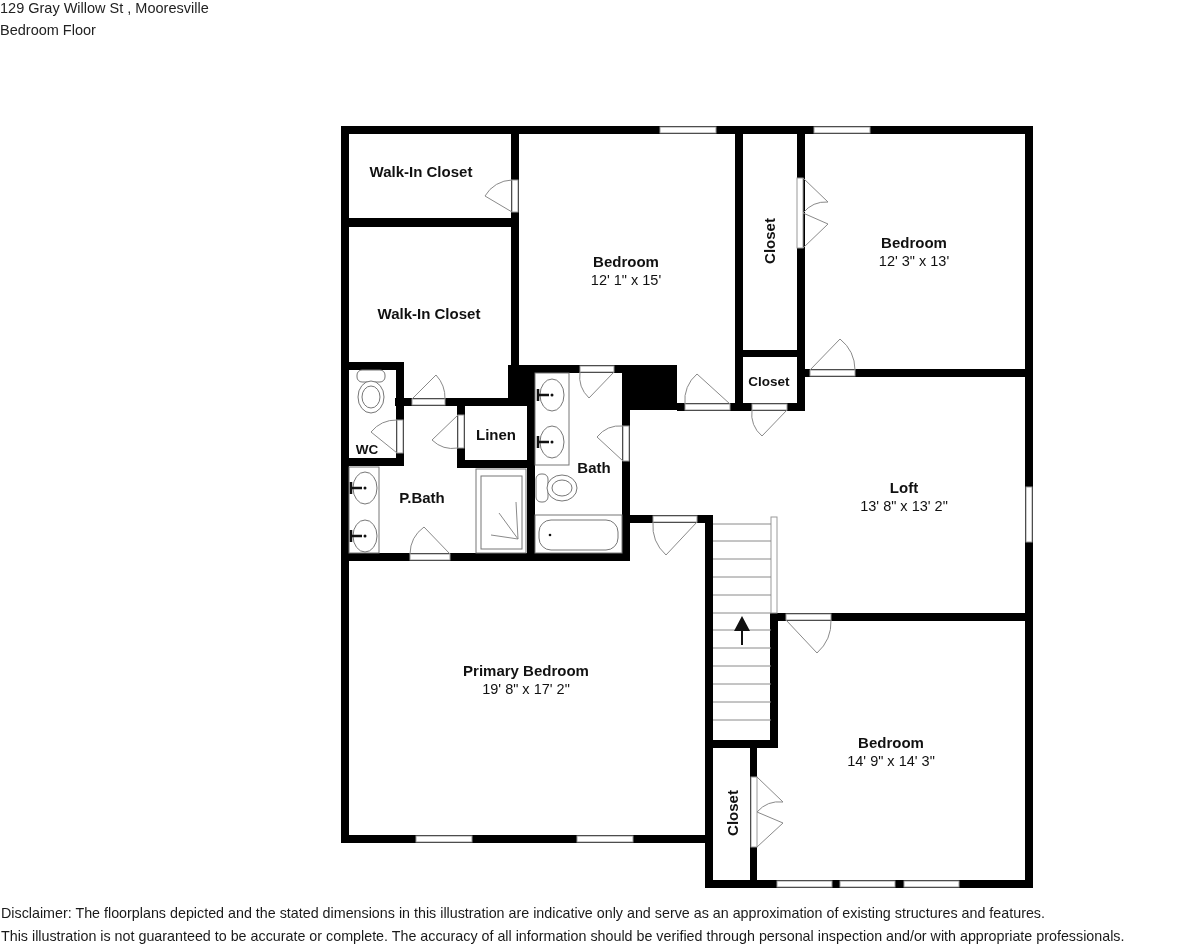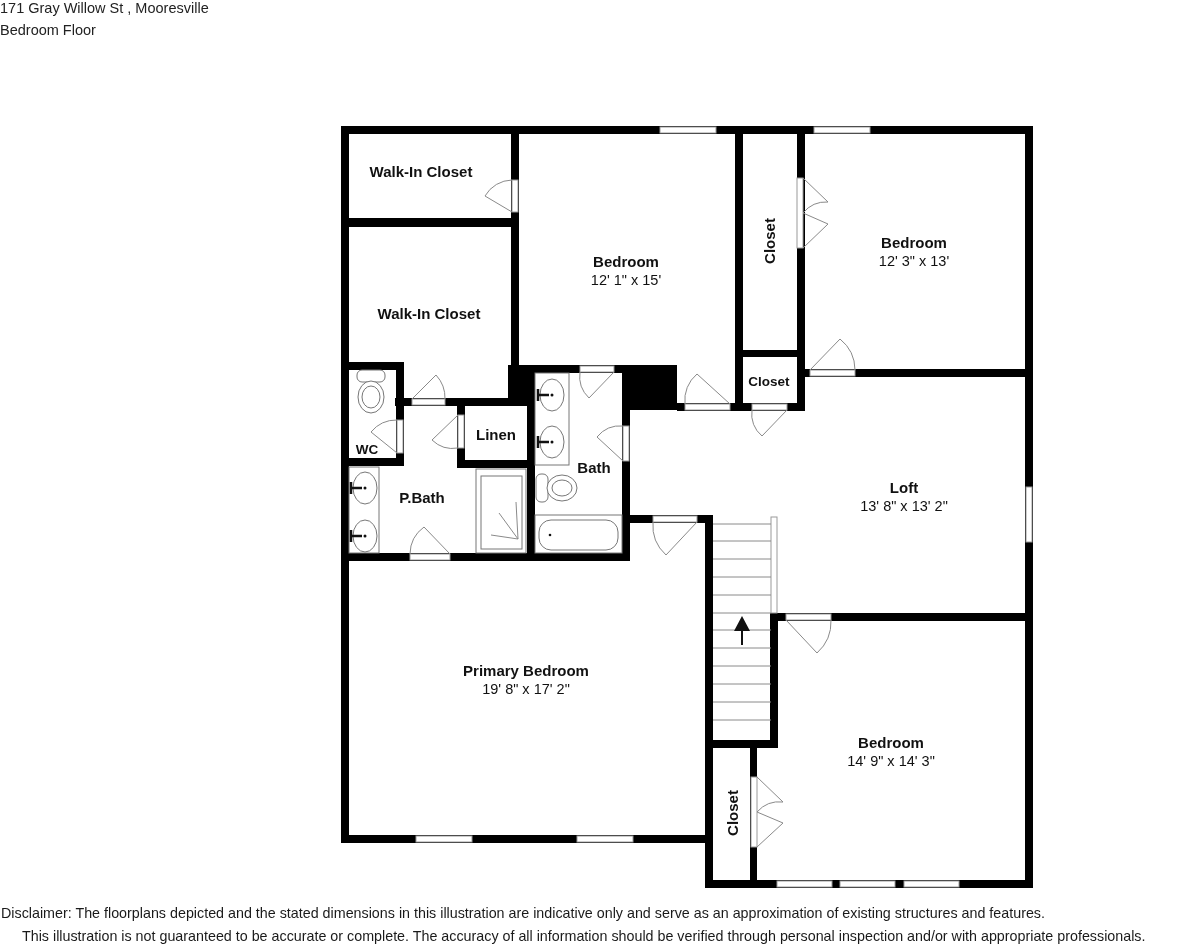--- a/index.html
+++ b/index.html
@@ -2,33 +2,33 @@
 <html><head>
 <meta charset="utf-8">
 <style>
   html, body { margin: 0; padding: 0; background: #ffffff; }
   body { width: 1188px; height: 946px; position: relative; overflow: hidden; font-family: "Liberation Sans", sans-serif; color: #1a1a1a; }
   .hdr { position: absolute; left: 0; font-size: 14.5px; color: #222; }
   .hdr.l1 { top: 0px; }
   .hdr.l2 { top: 22px; }
   .disc { position: absolute; left: 1px; font-size: 14.3px; color: #1a1a1a; white-space: nowrap; }
   .disc.l1 { top: 905px; text-align: center; }
-  .disc.l2 { top: 928px; margin-left: 21px; }
+  .disc.l2 { top: 928px; }
   svg#plan { position: absolute; left: 0; top: 0; }
   .wall { fill: #000; }
   .win { fill: #fff; stroke: #9a9a9a; stroke-width: 1; }
   .thin { fill: none; stroke: #8a8a8a; stroke-width: 1; }
   .fix { fill: #fff; stroke: #777; stroke-width: 1; }
   .rname { font-family: "Liberation Sans", sans-serif; font-weight: bold; font-size: 15px; fill: #111; text-anchor: middle; }
   .rdim { font-family: "Liberation Sans", sans-serif; font-size: 14.5px; fill: #111; text-anchor: middle; }
 </style>
 </head>
 <body>
 
-<div class="hdr l1">171 Gray Willow St , Mooresville</div>
+<div class="hdr l1">129 Gray Willow St , Mooresville</div>
 <div class="hdr l2">Bedroom Floor</div>
 
 <svg id="plan" width="1188" height="946" viewBox="0 0 1188 946" xmlns="http://www.w3.org/2000/svg">
 
   <g>
 
     <rect class="wall" x="341" y="126" width="692" height="8"></rect>
 
     <rect class="wall" x="341" y="126" width="8" height="716"></rect>
 

